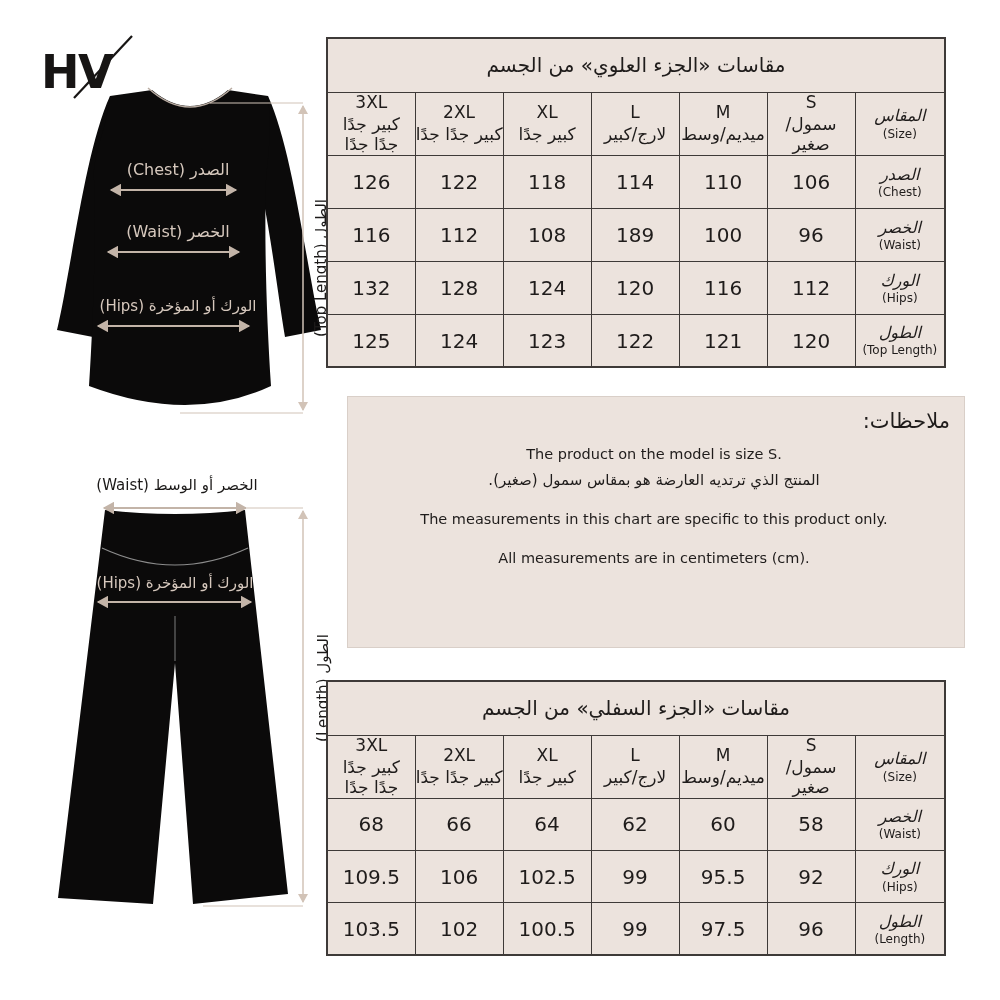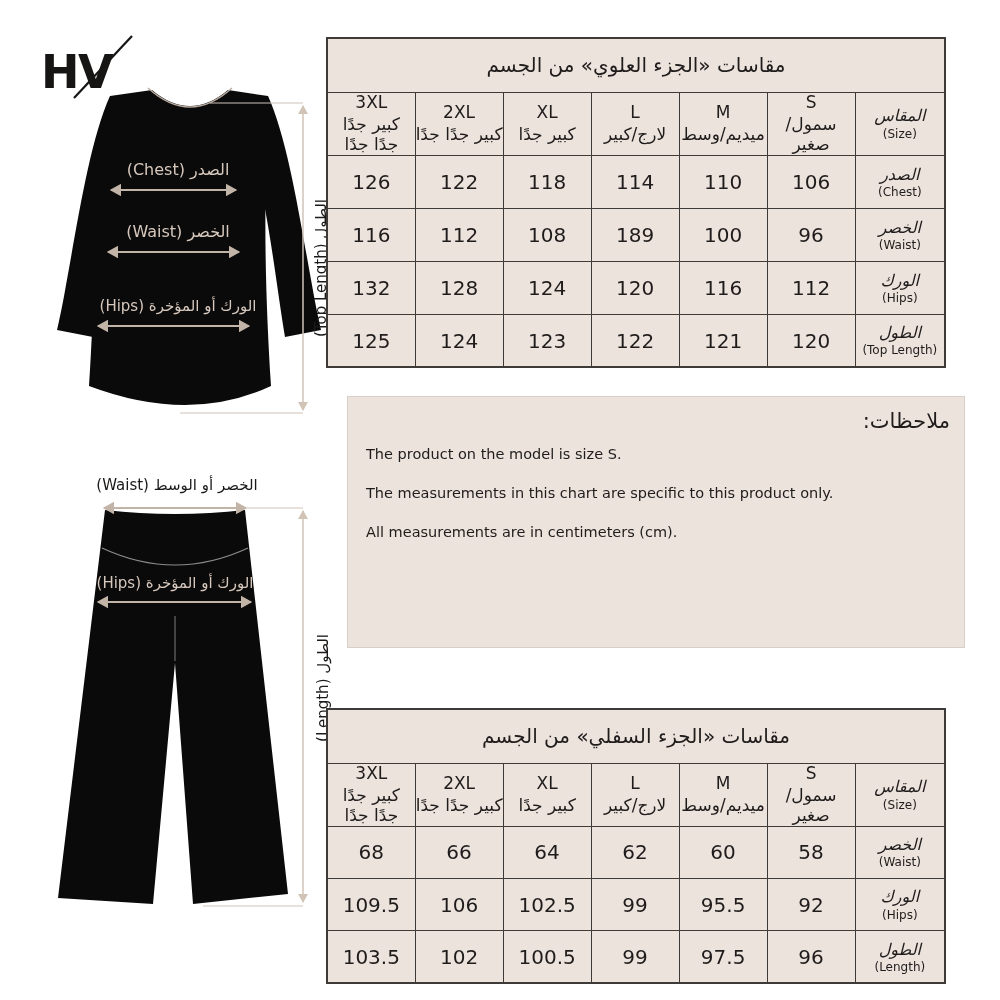--- a/index.html
+++ b/index.html
@@ -11,39 +11,39 @@
   .size-table{
     position:absolute;left:326px;width:618px;
     border-collapse:collapse;table-layout:fixed;
     background:#ece3dd;border:2px solid #3e3a38;
   }
   .size-table th,.size-table td{
     border:1px solid #3e3a38;text-align:center;vertical-align:middle;
     padding:0;font-weight:normal;
   }
   .t-upper{top:37px;}
-  .t-lower{top:680px;margin-top:28px;}
+  .t-lower{top:680px;}
   .r-title{height:54px;}
   .r-head{height:55px;}
   .r-data{height:53px;}
   .r-data-l{height:52.3px;}
   .t-title{font-size:20px;}
   .code{font-size:17px;line-height:1.15;}
   .sub{font-size:17px;line-height:1.2;margin-top:2px;}
   .cell-ar{font-size:16px;line-height:1.2;font-style:italic;}
   .cell-en{font-size:12px;line-height:1.2;margin-top:1px;}
   .val{font-size:20px;}
   
   .notes{
     position:absolute;left:347px;top:396px;width:618px;height:252px;
     background:#ece3dd;border:1px solid #d9cfc8;box-sizing:border-box;
-    padding:10px 14px 0 18px;
+    padding:10px 14px 0 10px;
   }
   .notes-title{font-size:21px;text-align:right;direction:rtl;margin:2px 0 8px 0;}
-  .note{margin-bottom:13px;text-align:left;}
+  .note{margin-bottom:13px;text-align:center;}
   .note .en{font-size:14.5px;line-height:26px;direction:ltr;}
   .note .ar{font-size:15px;line-height:26px;direction:rtl;}
   
   .fig{position:absolute;}
   .vlabel{
     position:absolute;width:165px;height:40px;line-height:40px;
     text-align:center;font-size:15px;direction:rtl;white-space:nowrap;
     transform:rotate(-90deg);transform-origin:center center;color:#1c1a19;
   }
   .vlabel-top{left:238px;top:248px;}
@@ -217,20 +217,21 @@
         <td class="val">124</td>
         <td class="val">125</td>
       </tr>
     </tbody>
   </table>
 
   <div class="notes">
     <div class="notes-title">ملاحظات:</div>
     <div class="note">
       <div class="en" dir="ltr">The product on the model is size S.</div>
+      <div class="ar" dir="rtl">المنتج الذي ترتديه العارضة هو بمقاس سمول (صغير).</div>
     </div>
     <div class="note">
       <div class="en" dir="ltr">The measurements in this chart are specific to this product only.</div>
     </div>
     <div class="note">
       <div class="en" dir="ltr">All measurements are in centimeters (cm).</div>
     </div>
   </div>
 
   <table class="size-table t-lower" dir="rtl">

